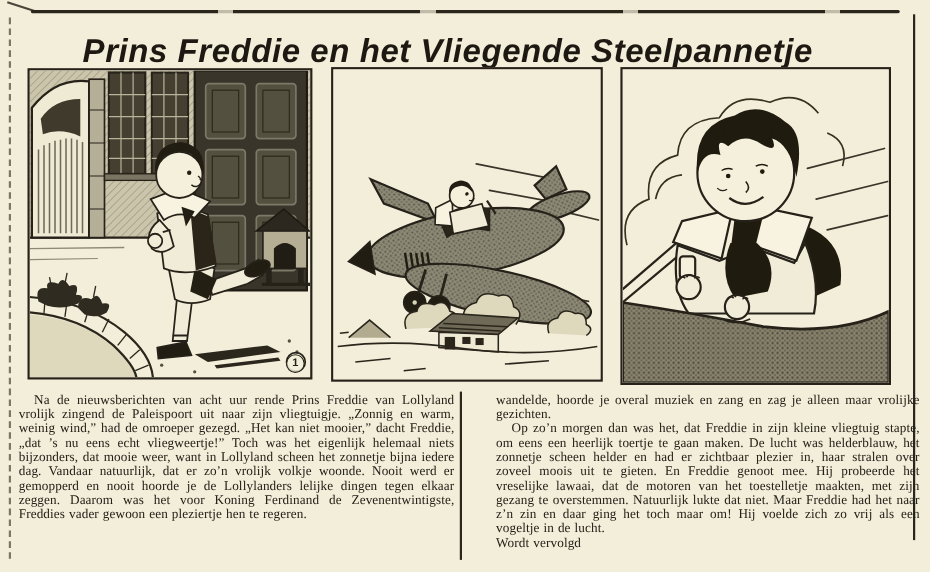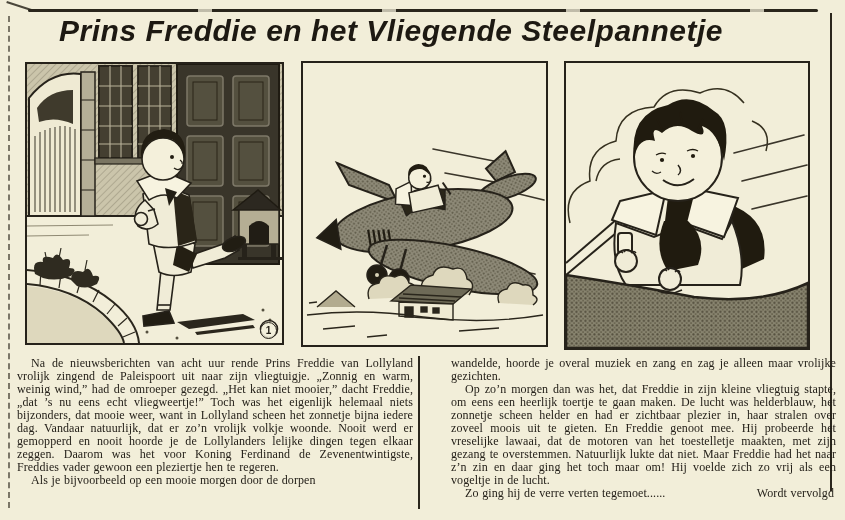--- a/index.html
+++ b/index.html
@@ -24,21 +24,21 @@
   .left-rule{
     position:absolute;top:16px;left:8px;height:492px;width:0;
     border-left:2px dashed rgba(58,53,42,.65);
   }
   .right-rule{
     position:absolute;top:13px;left:830px;height:478px;width:0;
     border-left:2px solid #2a261c;
   }
   
   .title{
-    position:absolute;top:14px;left:0;width:782px;margin:0;
+    position:absolute;top:14px;left:0;width:782px;margin:16px;
     text-align:center;
     font-family:"Liberation Sans", sans-serif;
     font-style:italic;font-weight:700;
     font-size:30px;line-height:34px;letter-spacing:.5px;
     color:#1d1912;
   }
   
   .panel{
     position:absolute;margin:0;background:#f2eed9;
     border:2px solid #26221a;box-sizing:border-box;overflow:hidden;
@@ -371,27 +371,25 @@
         <path d="M51,191 q3,-4 6,-1 M58,189 q3,-4 6,-1 M65,190 q3,-3 5,0" fill="none" stroke-width="1.4"></path>
         <circle cx="104" cy="216" r="11"></circle>
         <path d="M95,209 q3,-4 6,-1 M102,207 q3,-4 6,-1 M109,209 q3,-3 5,0" fill="none" stroke-width="1.4"></path>
         <path d="M92,228 Q104,233 116,227" fill="none" stroke-width="1.4"></path>
       </g>
     </svg>
   </figure>
 
   <div class="col col-left">
     <p class="indent">Na de nieuwsberichten van acht uur rende Prins Freddie van Lollyland vrolijk zingend de Paleispoort uit naar zijn vliegtuigje. „Zonnig en warm, weinig wind,” had de omroeper gezegd. „Het kan niet mooier,” dacht Freddie, „dat ’s nu eens echt vliegweertje!” Toch was het eigenlijk helemaal niets bijzonders, dat mooie weer, want in Lollyland scheen het zonnetje bijna iedere dag. Vandaar natuurlijk, dat er zo’n vrolijk volkje woonde. Nooit werd er gemopperd en nooit hoorde je de Lollylanders lelijke dingen tegen elkaar zeggen. Daarom was het voor Koning Ferdinand de Zevenentwintigste, Freddies vader gewoon een pleziertje hen te regeren.</p>
-    <p class="indent">Als je bijvoorbeeld op een mooie morgen door de dorpen</p>
   </div>
 
   <div class="col-divider"></div>
 
   <div class="col col-right">
     <p>wandelde, hoorde je overal muziek en zang en zag je alleen maar vrolijke gezichten.</p>
     <p class="indent">Op zo’n morgen dan was het, dat Freddie in zijn kleine vliegtuig stapte, om eens een heerlijk toertje te gaan maken. De lucht was helderblauw, het zonnetje scheen helder en had er zichtbaar plezier in, haar stralen over zoveel moois uit te gieten. En Freddie genoot mee. Hij probeerde het vreselijke lawaai, dat de motoren van het toestelletje maakten, met zijn gezang te overstemmen. Natuurlijk lukte dat niet. Maar Freddie had het naar z’n zin en daar ging het toch maar om! Hij voelde zich zo vrij als een vogeltje in de lucht.</p>
     <p class="endline">
-      <span class="lead">Zo ging hij de verre verten tegemoet......</span>
       <span class="continued">Wordt vervolgd</span>
     </p>
   </div>
 
 </div>
 
 </body></html>

